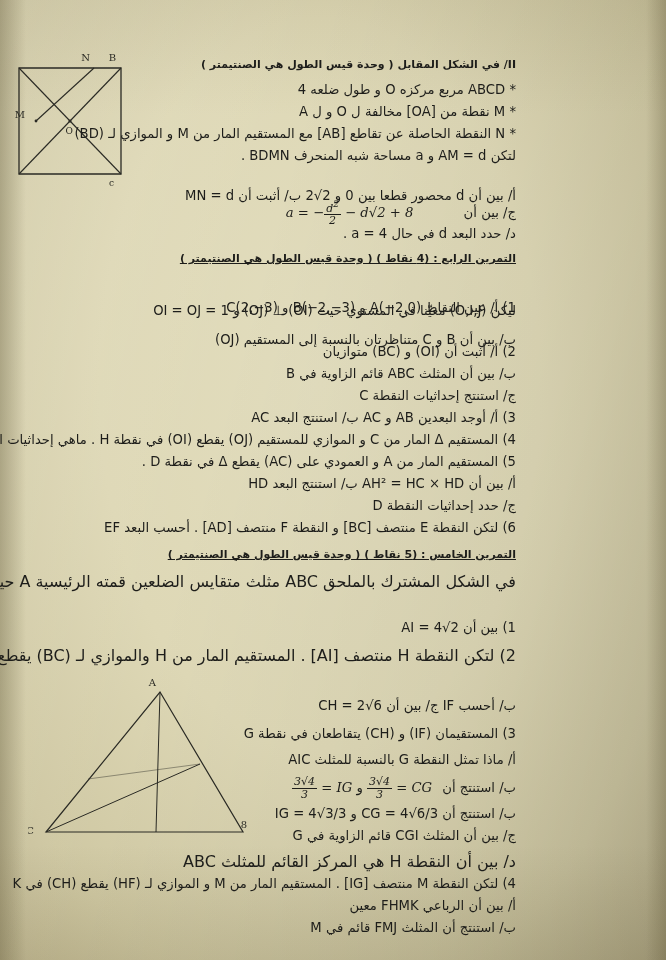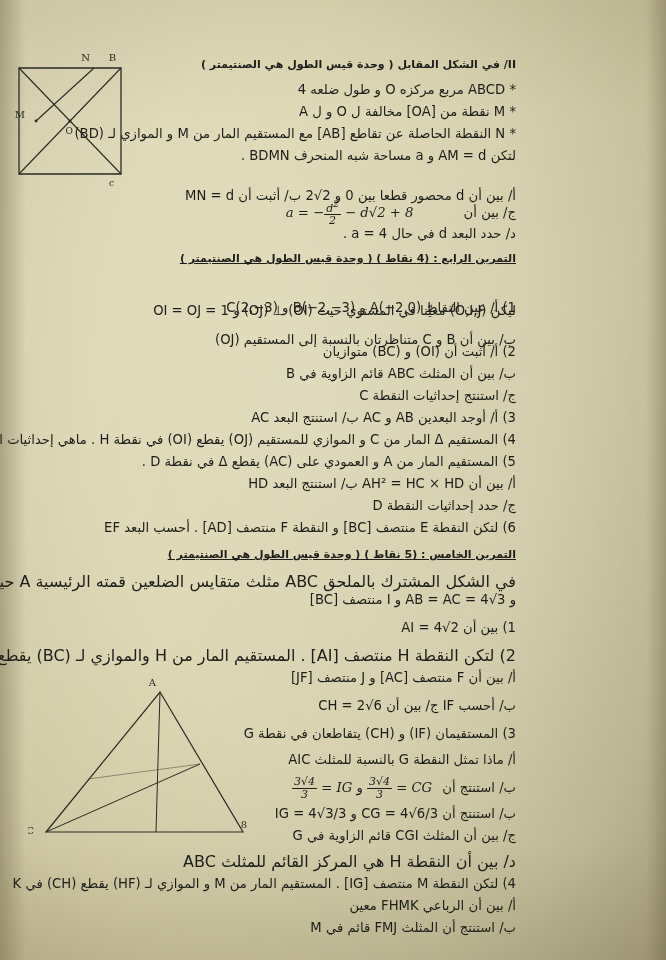--- a/index.html
+++ b/index.html
@@ -123,24 +123,22 @@
   <div class="line" style="right:150px;top:432px;">4) المستقيم Δ المار من C و الموازي للمستقيم (OJ) يقطع (OI) في نقطة H . ماهي إحداثيات النقطة H ؟</div>
   <div class="line" style="right:150px;top:454px;">5) المستقيم المار من A و العمودي على (AC) يقطع Δ في نقطة D .</div>
   <div class="line" style="right:150px;top:476px;">أ/ بين أن       AH² = HC × HD      ب/ استنتج البعد HD</div>
   <div class="line" style="right:150px;top:498px;">ج/ حدد إحداثيات النقطة D</div>
   <div class="line" style="right:150px;top:520px;">6) لتكن النقطة E منتصف [BC] و النقطة F منتصف [AD] . أحسب البعد EF</div>
 
   <div class="line hdr" style="right:150px;top:548px;">
     <span class="ul">التمرين الخامس : (5 نقاط )    ( وحدة قيس الطول هي الصنتيمتر )</span>
   </div>
   <div class="line small" style="right:150px;top:572px;">في الشكل المشترك بالملحق ABC مثلث متقايس الضلعين قمته الرئيسية A حيث BC = 8</div>
-  <div class="line" style="right:150px;top:592px;">و AB = AC = 4√3 و I منتصف [BC]</div>
   <div class="line" style="right:150px;top:620px;">1) بين أن AI = 4√2</div>
   <div class="line small" style="right:150px;top:646px;">2) لتكن النقطة H منتصف [AI] . المستقيم المار من H والموازي لـ (BC) يقطع (AC) في F و (AB) في J.</div>
-  <div class="line" style="right:150px;top:670px;">أ/ بين أن F منتصف [AC] و J منتصف [JF]</div>
   <div class="line" style="right:150px;top:698px;">ب/ أحسب IF      ج/ بين أن CH = 2√6</div>
   <div class="line" style="right:150px;top:726px;">3) المستقيمان (IF) و (CH) يتقاطعان في نقطة G</div>
   <div class="line" style="right:150px;top:752px;">أ/ ماذا تمثل النقطة G بالنسبة للمثلث AIC</div>
 
   <div class="line" style="right:150px;top:776px;">
     <span>ب/ استنتج أن</span>
     <span class="math" style="margin-right:6px;">CG = <span class="frac"><span class="num">4√3</span><span class="den">3</span></span></span>
     <span>و</span>
     <span class="math">IG = <span class="frac"><span class="num">4√3</span><span class="den">3</span></span></span>
   </div>

